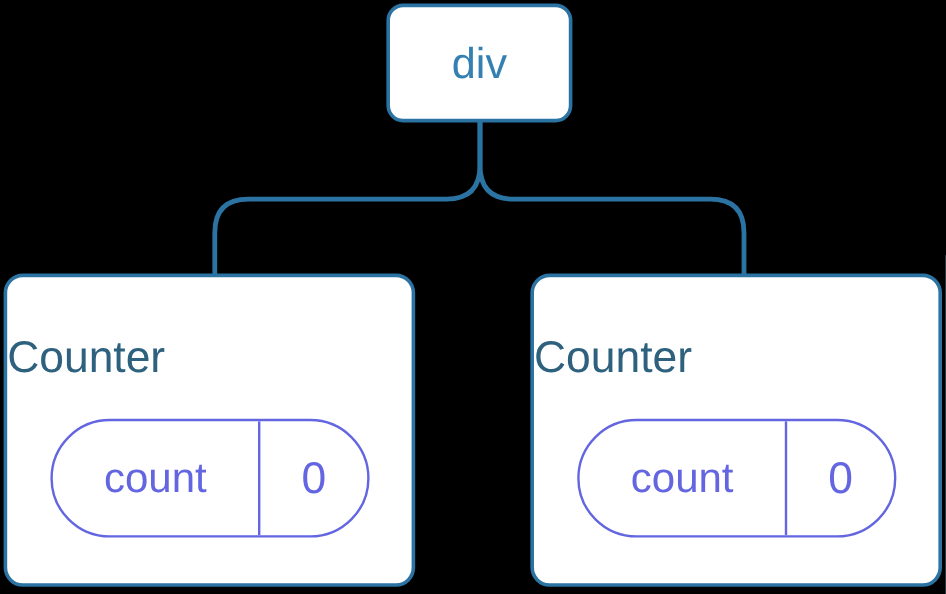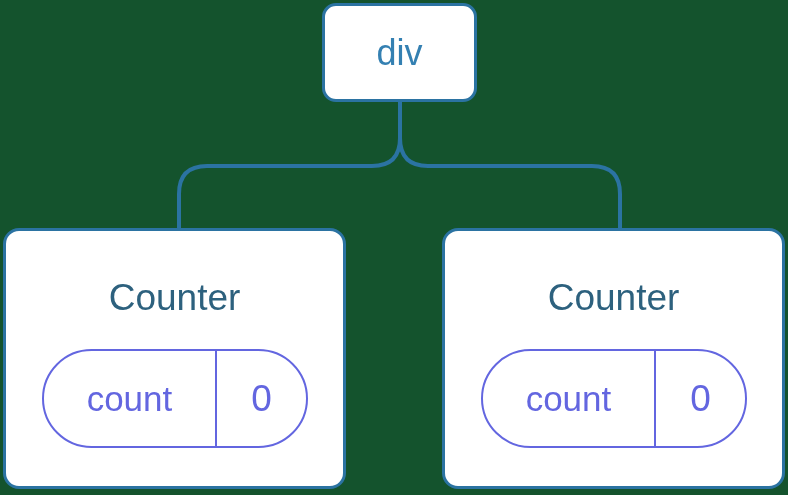--- a/index.html
+++ b/index.html
@@ -4,21 +4,21 @@
 <style>
   html, body {
     margin: 0;
     padding: 0;
     background: #4D6673;
   }
   .canvas {
     position: relative;
     width: 788px;
     height: 495px;
-    background: #14532d;
+    background: #000000;
     font-family: "Liberation Sans", sans-serif;
     overflow: hidden;
   }
   .connectors {
     position: absolute;
     left: 0;
     top: 0;
     width: 788px;
     height: 495px;
   }
@@ -58,21 +58,21 @@
     border: 3px solid #2B73A2;
     border-radius: 16px;
   }
   .card.left  { left: 3px; }
   .card.right { left: 442px; }
   .card-title {
     position: absolute;
     top: 47px;
     left: 0;
     width: 100%;
-    text-align: center;
+    text-align: left;
     color: #2D617E;
     font-size: 37px;
     font-weight: 500;
     line-height: 1.1;
   }
   .state-pill {
     position: absolute;
     left: 36px;
     top: 118px;
     width: 266px;

